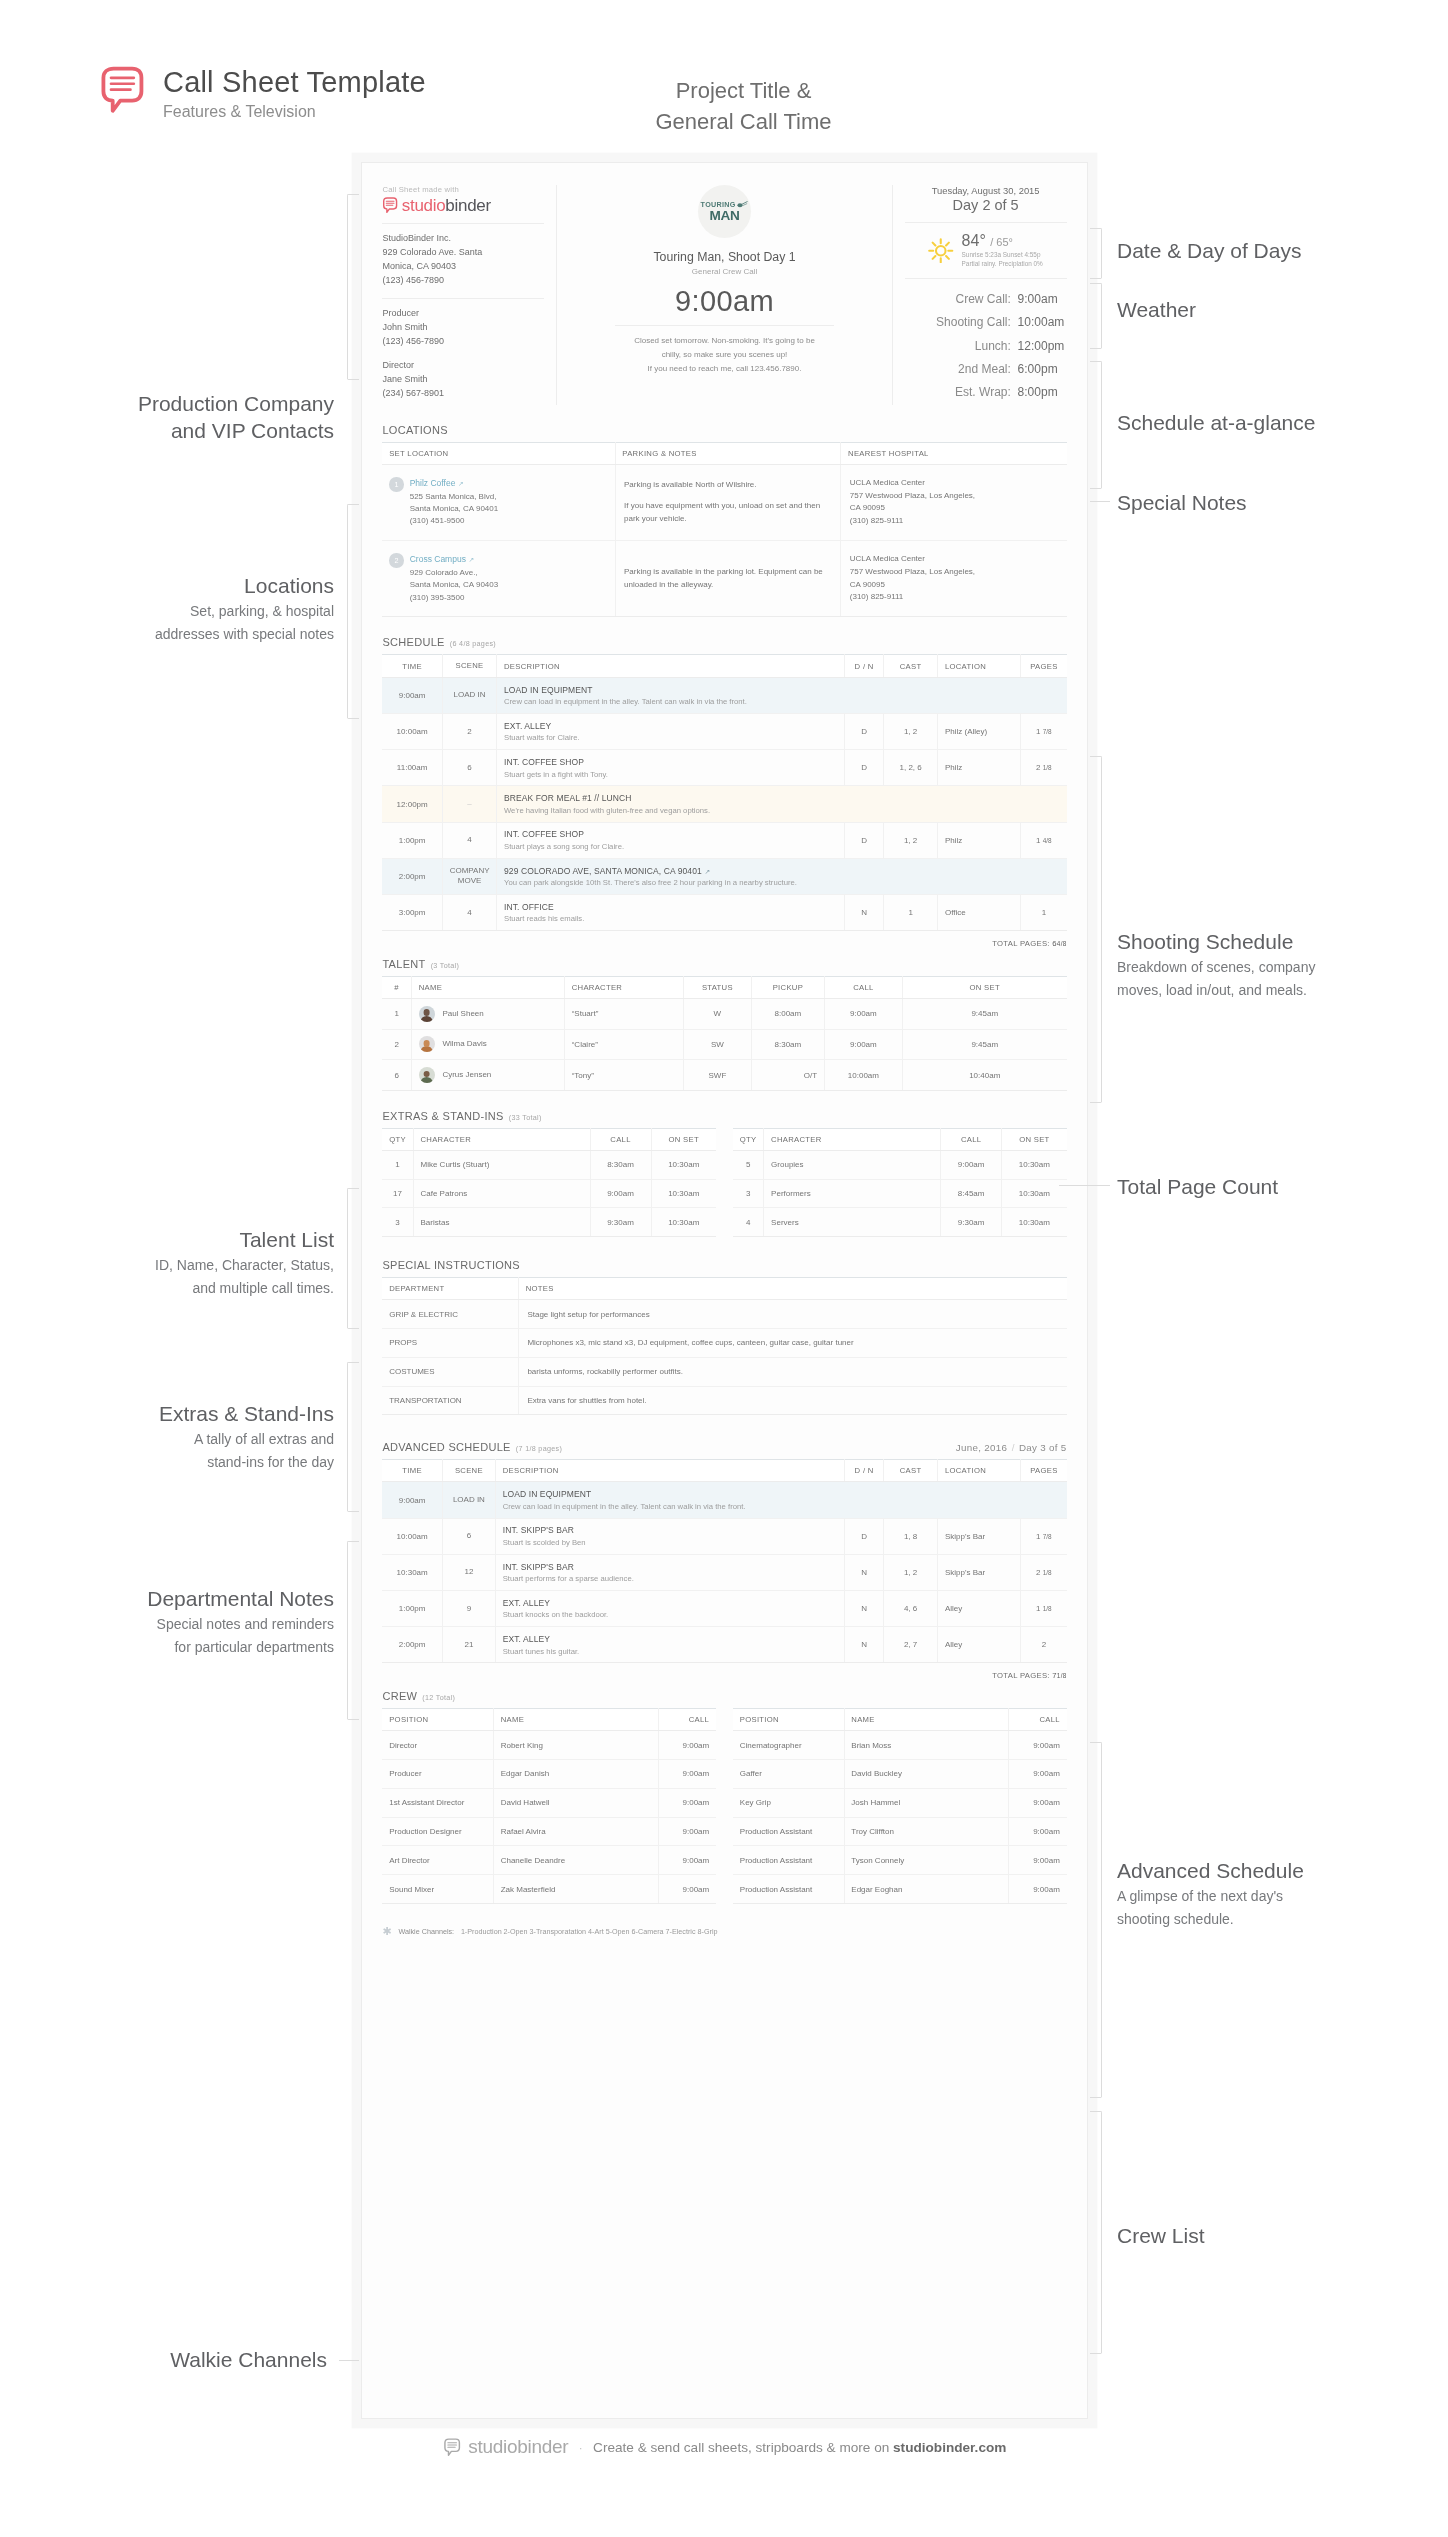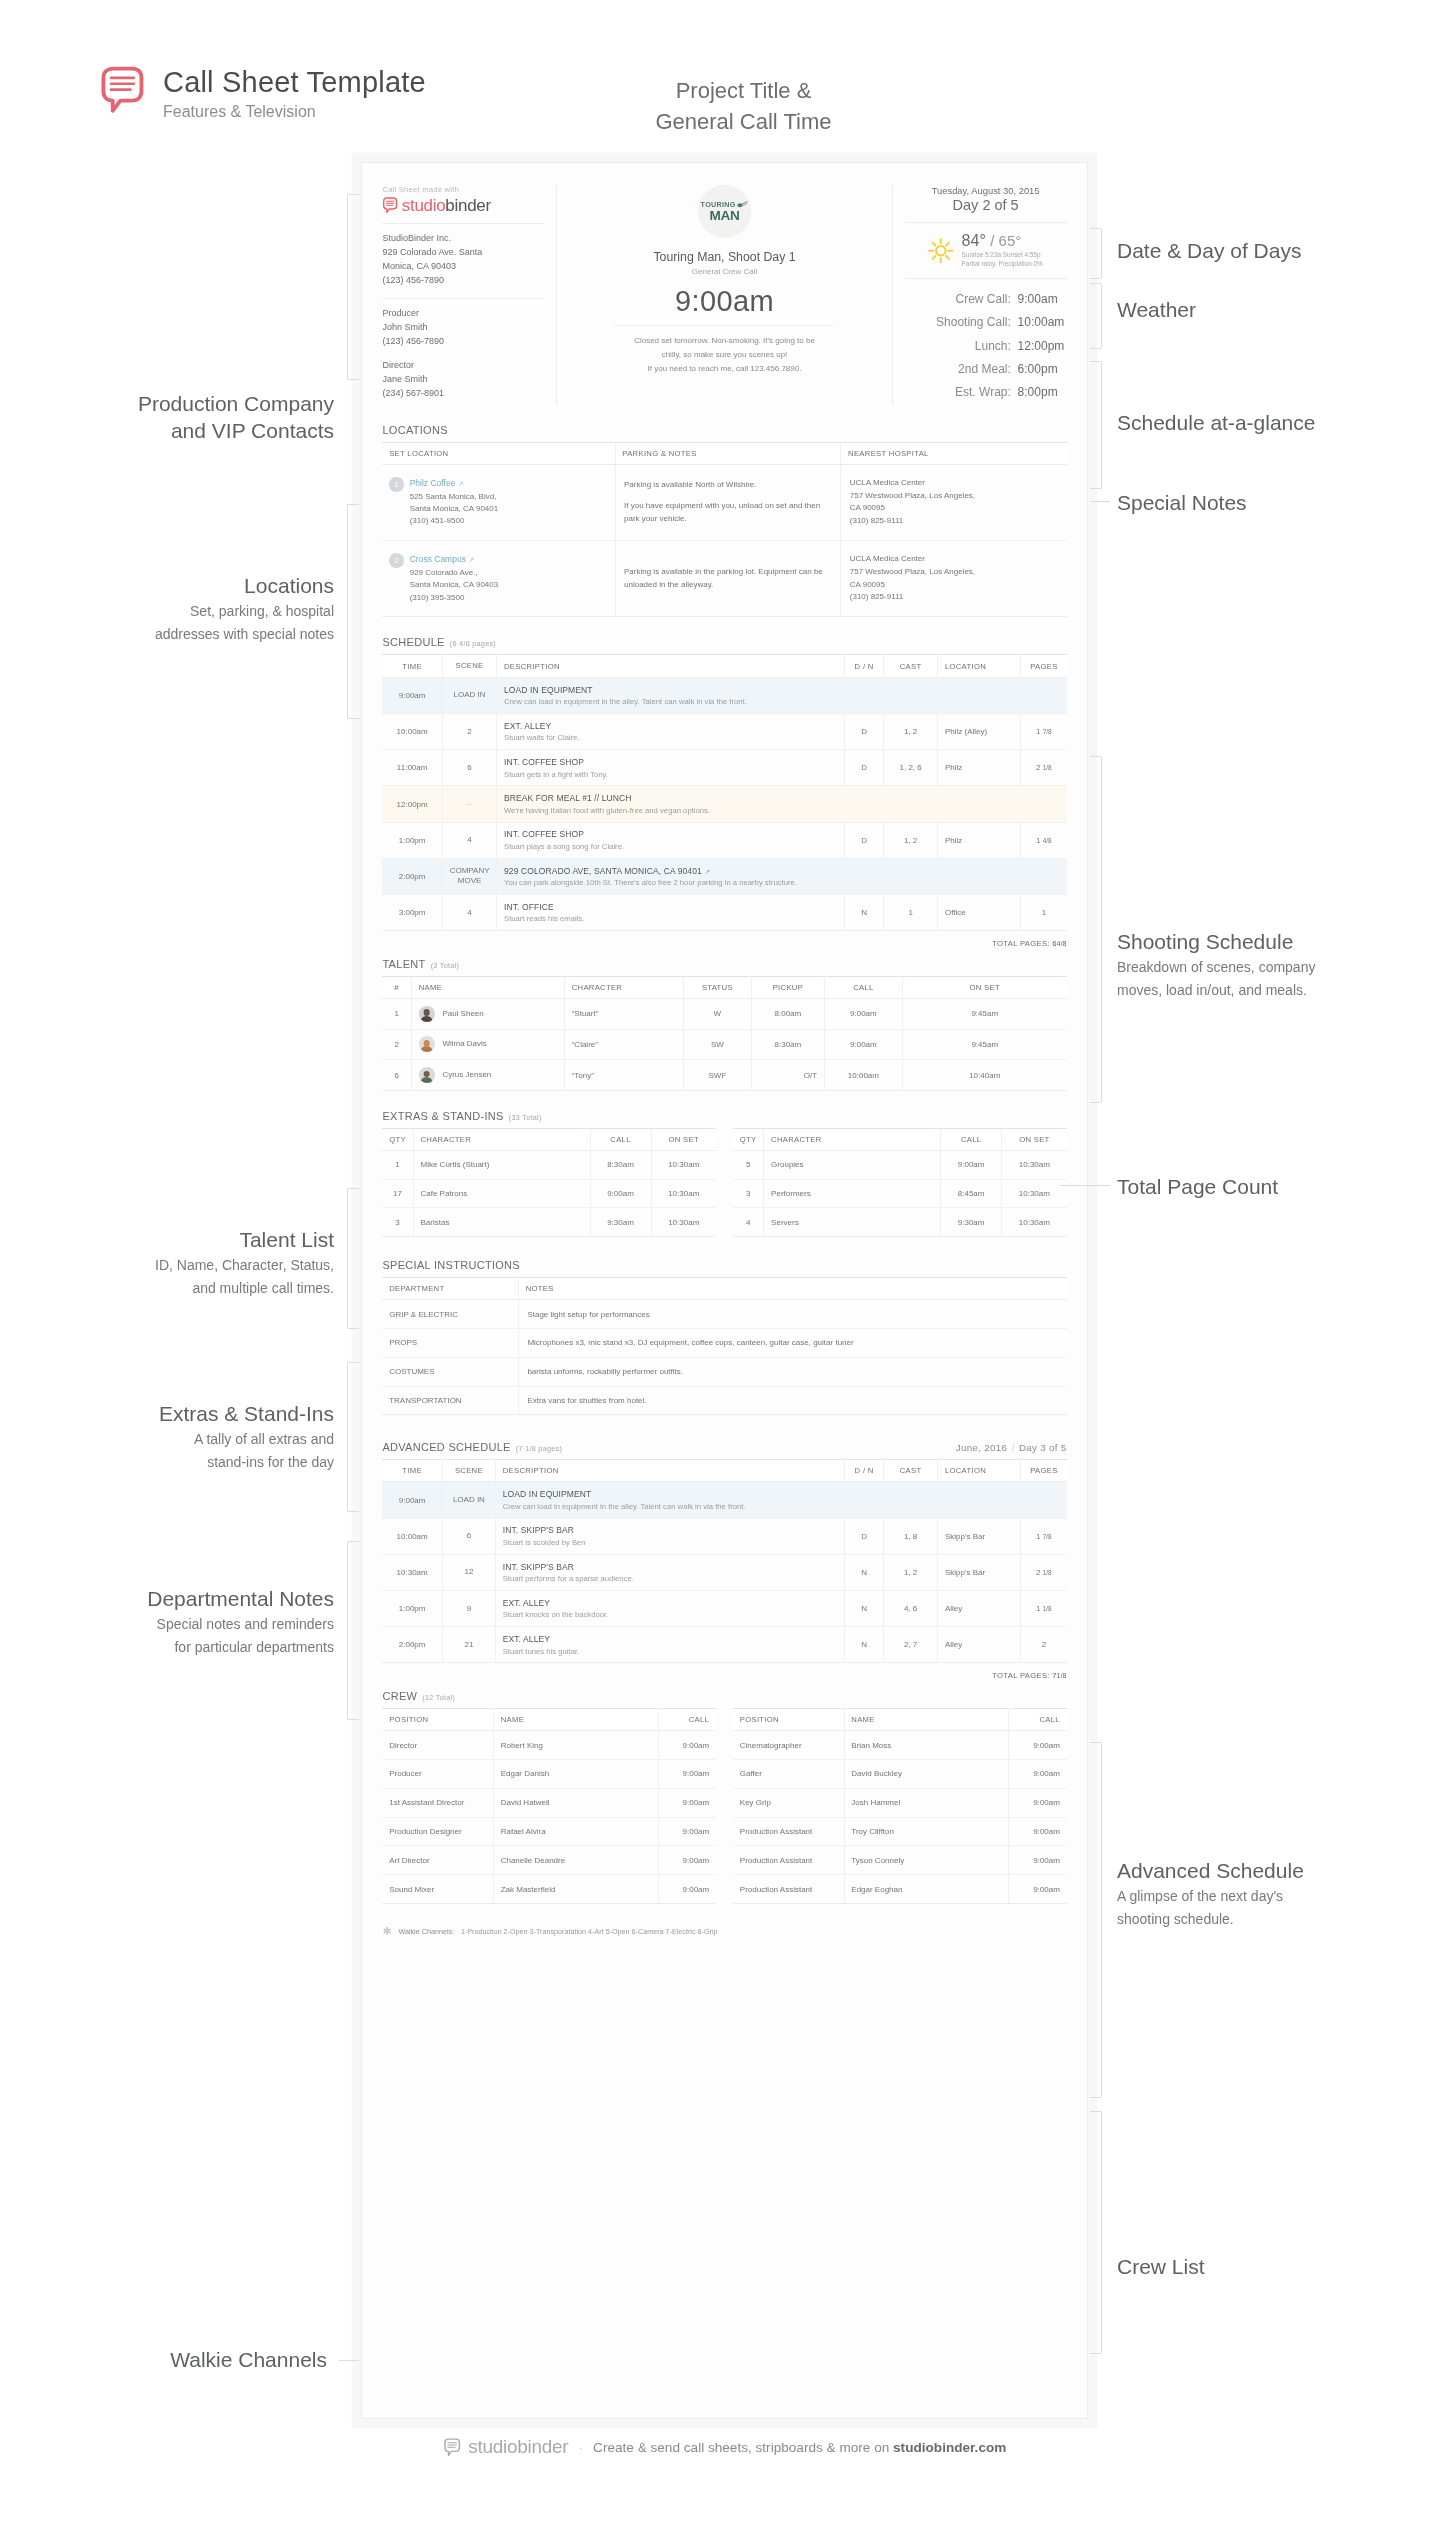--- a/index.html
+++ b/index.html
@@ -55,21 +55,21 @@
   .proj-sub { font-size:8px; color:#a5a5a5; margin-top:3.4px; }
   .call-time { font-size:29px; color:#585858; font-weight:300; margin:8.5px 0 5.1px; letter-spacing:0.4px; }
   .mid-rule { border-top:0.9px solid #ededed; margin:6.8px 39px 8.5px; }
   .special-notes { font-size:8px; color:#8b8b8b; line-height:1.75; }
 
   .cs-date { font-size:9.4px; color:#6d6d6d; }
   .cs-day  { font-size:14.5px; color:#6d6d6d; font-weight:300; margin-top:0.9px; }
   .wx-row { display:flex; align-items:center; justify-content:center; gap:7.7px; margin:3.4px 0 1.7px; }
   .wx-text { text-align:left; }
   .wx-temp { font-size:16px; color:#6d6d6d; font-weight:300; }
-  .wx-temp .lo { font-size:15px; color:#9a9a9a; }
+  .wx-temp .lo { font-size:11px; color:#9a9a9a; }
   .wx-sun { font-size:6.4px; color:#a8a8a8; line-height:1.5; }
   .sched-list { font-size:12px; color:#6d6d6d; }
   .sched-list .r { display:flex; justify-content:flex-end; gap:6.8px; line-height:1.95; }
   .sched-list .lbl { color:#8a8a8a; }
   .sched-list .val { width:49px; text-align:left; }
 
   
   .sec { margin-top:19px; }
   .sec-title { font-size:11px; color:#6a6a6a; font-weight:400; letter-spacing:0.3px; display:flex; align-items:baseline; gap:5.1px; }
   .sec-title .cnt { font-size:7.2px; color:#a6a6a6; }
@@ -847,21 +847,21 @@
 </div>
 
 <div class="brk r" style="left:1090px; top:1742px; width:12px; height:356px;"></div>
 <div class="ann right" style="left:1117px; top:1857px; width:323px;">
   <div class="h">Advanced Schedule</div>
   <div class="p">A glimpse of the next day's</div>
   <div class="p">shooting schedule.</div>
 </div>
 
 <div class="brk r" style="left:1090px; top:2111px; width:12px; height:243px;"></div>
-<div class="ann right" style="left:1117px; top:2222px; width:323px;margin-top:31px;">
+<div class="ann right" style="left:1117px; top:2222px; width:323px;">
   <div class="h">Crew List</div>
 </div>
 
 <div id="page-footer">
   <div class="fwrap">
     <svg class="m" viewBox="0 0 56 58">
       <path d="M6 14 C6 7 11 3 18 3 L40 3 C47 3 51 7 51 14 L51 30 C51 37 47 41 40 41 L26 41 L17 53 L17 41 C10 41 6 37 6 30 Z" fill="none" stroke="#a9a9a9" stroke-width="4.5" stroke-linejoin="round"></path>
       <path d="M15 14 H42 M15 21 H42 M15 28 H38" stroke="#a9a9a9" stroke-width="3.2" stroke-linecap="round" fill="none"></path>
     </svg>
     <span class="fw"><span>studio</span><span>binder</span></span>

